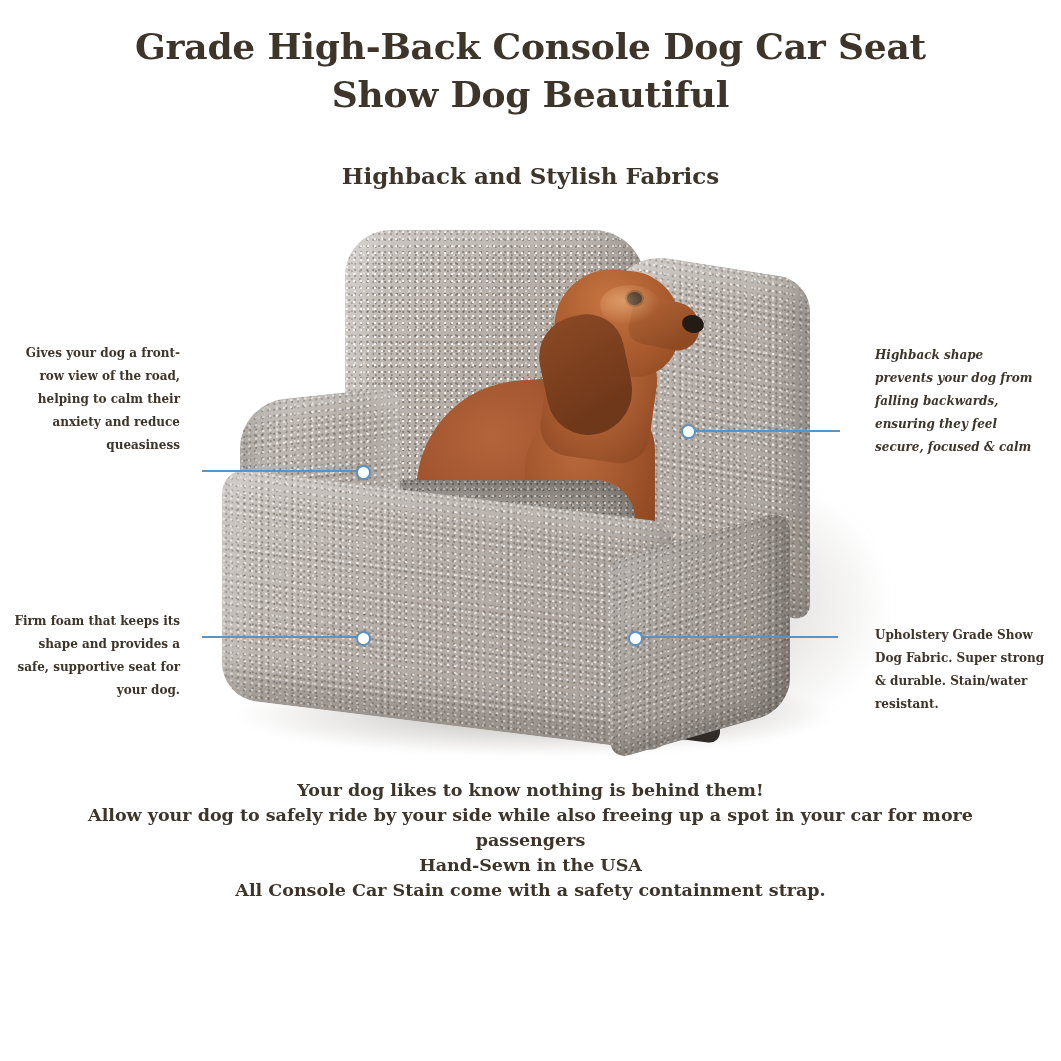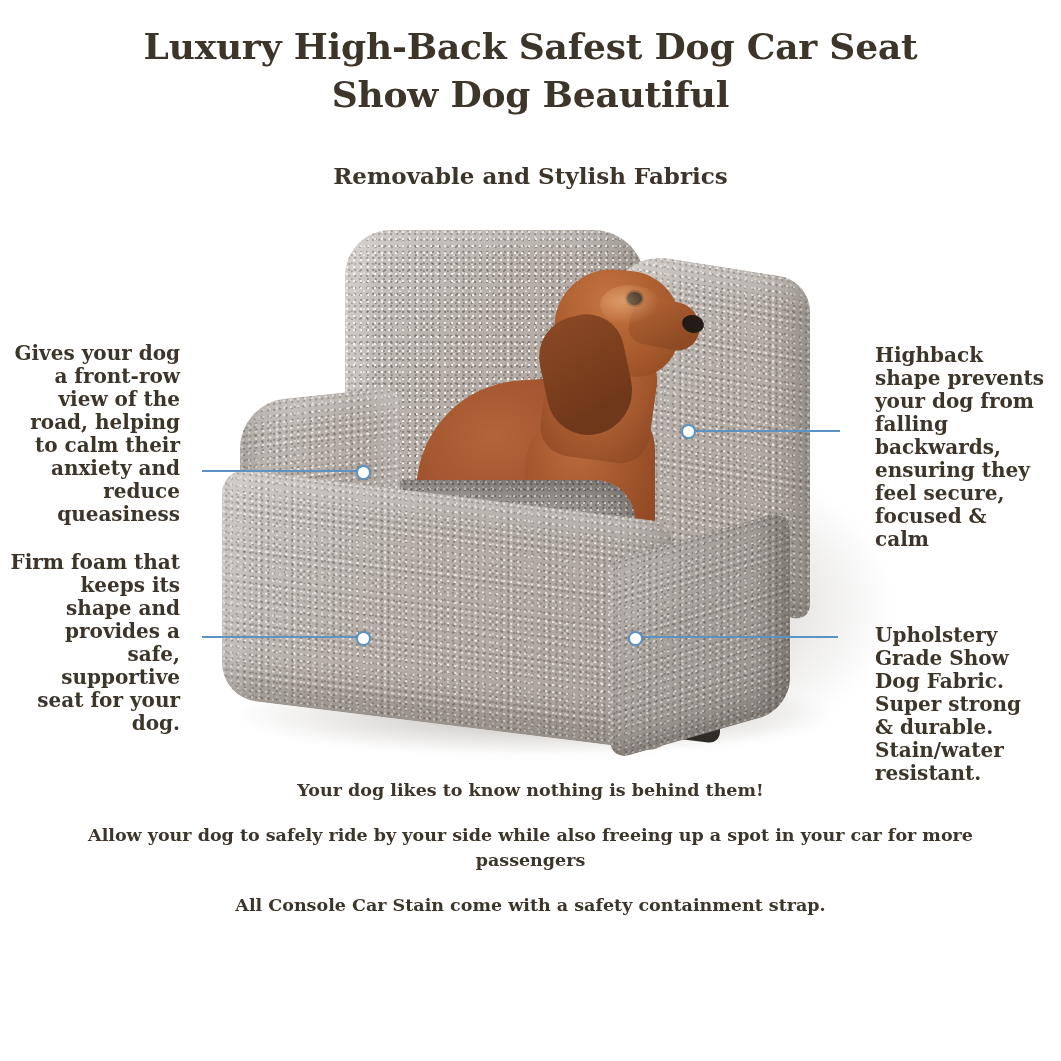--- a/index.html
+++ b/index.html
@@ -271,31 +271,31 @@
     height: 40px;
     border-radius: 50%;
     background: radial-gradient(ellipse at 40% 40%, rgba(255,210,160,0.45) 0%, rgba(255,210,160,0) 70%);
   }
 
   
   .callout {
     position: absolute;
     font-family: "DejaVu Serif", serif;
     font-weight: bold;
-    font-size: 20px;
+    font-size: 12px;
     line-height: 23px;
     color: #3d342a;
     width: 170px;
   }
   .callout.left  { text-align: right; }
   .callout.right { text-align: left; }
 
   .c1 { left: 10px;  top: 342px; }
-  .c2 { left: 875px; top: 344px; }
-  .c3 { left: 10px;  top: 551px; }
+  .c2 { left: 875px; top: 344px; font-style: italic; }
+  .c3 { left: 10px;  top: 610px; }
   .c4 { left: 875px; top: 582px; margin-top: 42px; }
 
   .leader {
     position: absolute;
     height: 2px;
     background: #5b93c4;
   }
   .dot {
     position: absolute;
     width: 11px;
@@ -324,34 +324,34 @@
   }
   .bline {
     font-family: "DejaVu Serif", serif;
     font-weight: bold;
     font-size: 17.5px;
     line-height: 25px;
     color: #3d342a;
     margin: 0 auto;
     padding: 0 90px;
   }
-  .bline + .bline { margin-top: 20px; }
+  .bline + .bline { }
   .bline.wide { padding: 0 70px; }
 </style>
 </head>
 <body>
 
 <div class="header">
   <h1 class="title">
-    <span>Luxury High-Back Safest Dog Car Seat</span><br>
+    <span>Grade High-Back Console Dog Car Seat</span><br>
     <span>Show Dog Beautiful</span>
   </h1>
   <p class="subtitle">
     <br>
-    <span>Removable and Stylish Fabrics</span>
+    <span>Highback and Stylish Fabrics</span>
   </p>
 </div>
 
 <div class="product-stage">
   <div class="side-shadow"></div>
   <div class="floor-shadow"></div>
 
   <div class="seat-base"></div>
   <div class="seat-base-strap"></div>
 
@@ -388,14 +388,15 @@
 <div class="leader l3"></div>
 <div class="dot d3"></div>
 
 <div class="callout right c4">Upholstery Grade Show Dog Fabric. Super strong &amp; durable. Stain/water resistant.</div>
 <div class="leader l4"></div>
 <div class="dot d4"></div>
 
 <div class="bottom">
   <p class="bline">Your dog likes to know nothing is behind them!</p>
   <p class="bline wide">Allow your dog to safely ride by your side while also freeing up a spot in your car for more passengers</p>
+  <p class="bline">Hand-Sewn in the USA</p>
   <p class="bline">All Console Car Stain come with a safety containment strap.</p>
 </div>
 
 </body></html>

